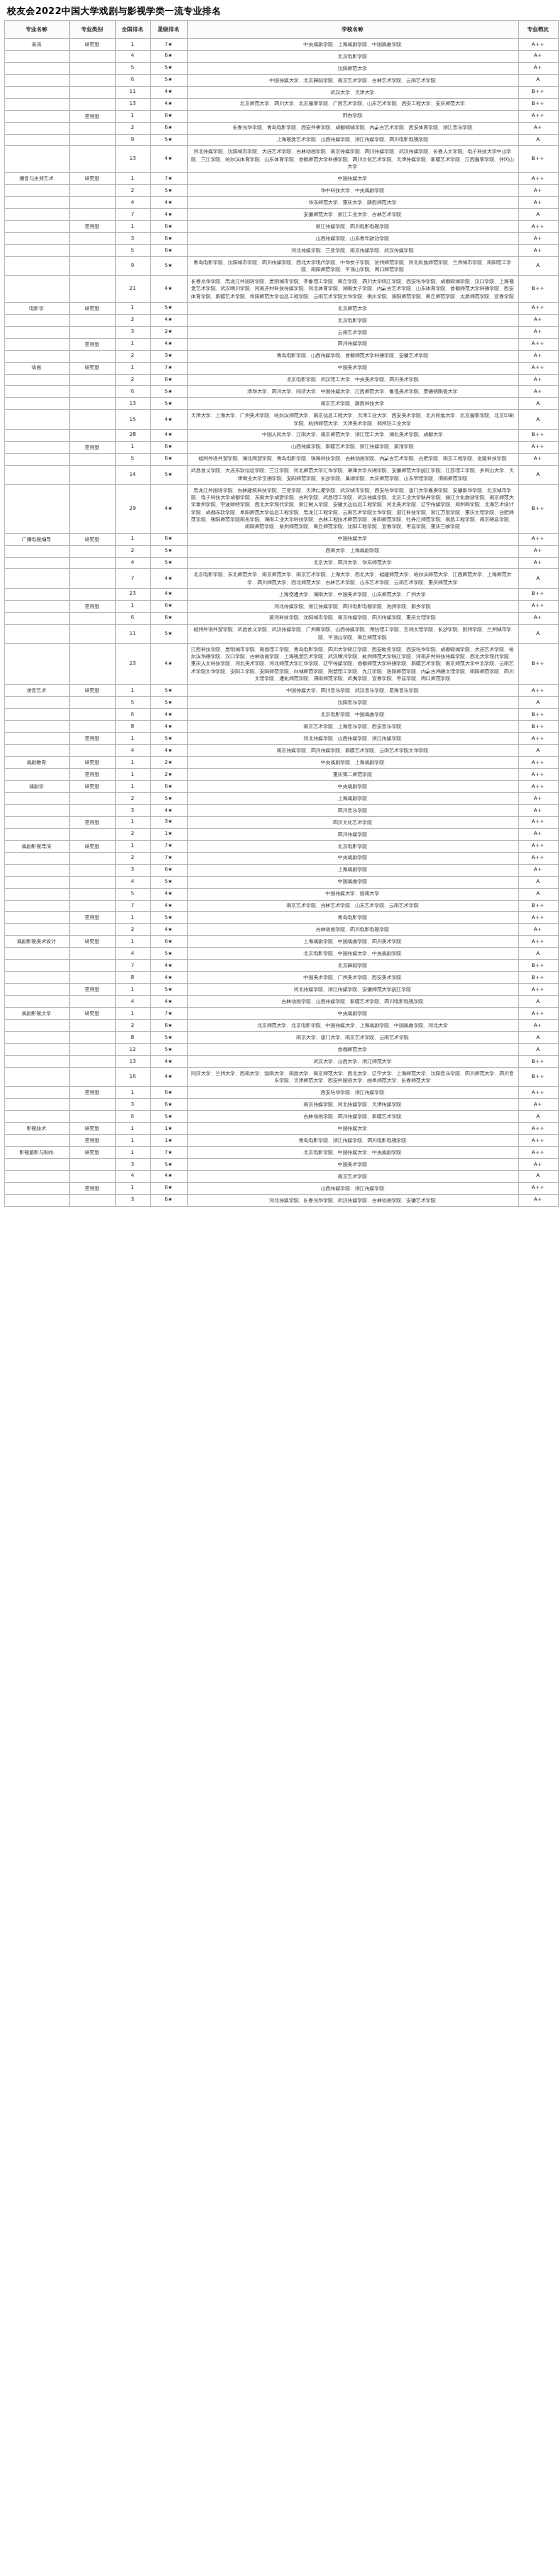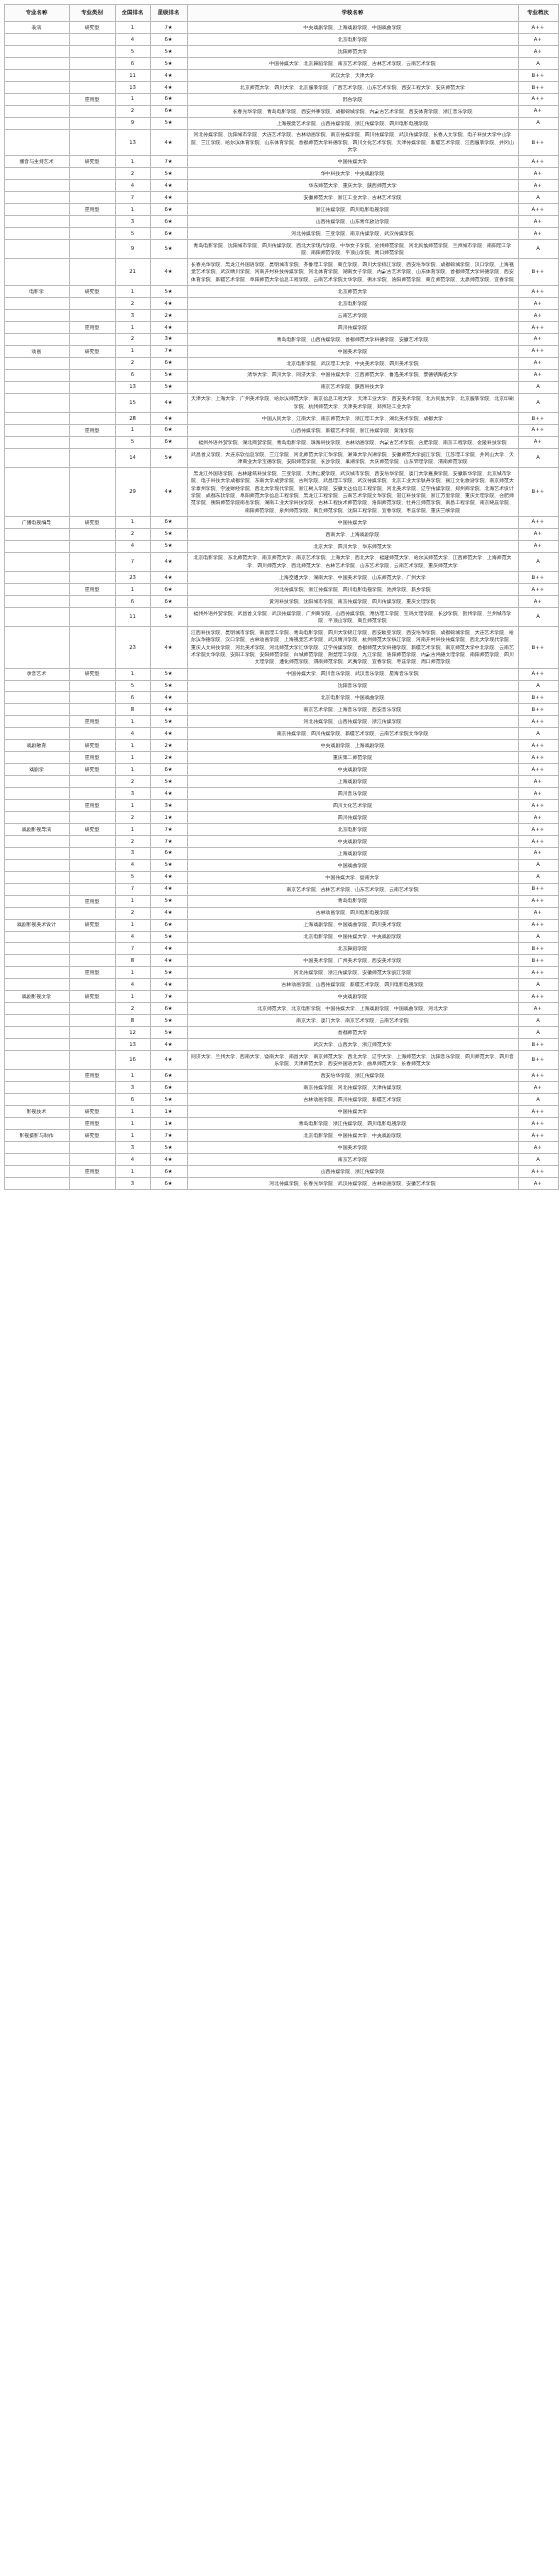--- a/index.html
+++ b/index.html
@@ -76,20 +76,21 @@
   table.rank td.star {
     font-size: 5.3px;
   }
   table.rank tbody tr td.empty { }
 </style>
 </head>
 <body>
 
 <div id="page">
 
+  <div class="title">校友会2022中国大学戏剧与影视学类一流专业排名</div>
 
   <table class="rank">
     <colgroup>
       <col class="c-major">
         <col class="c-type">
         <col class="c-natrank">
       <col class="c-star">
         <col class="c-schools">
         <col class="c-tier">
     </colgroup>

